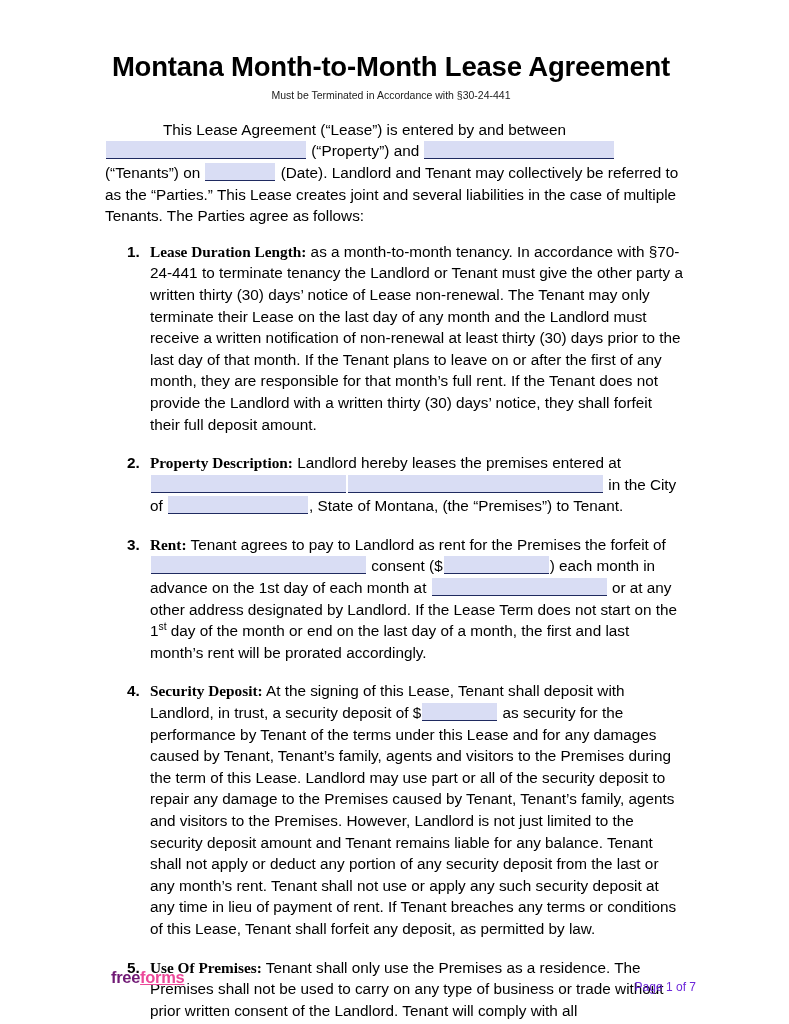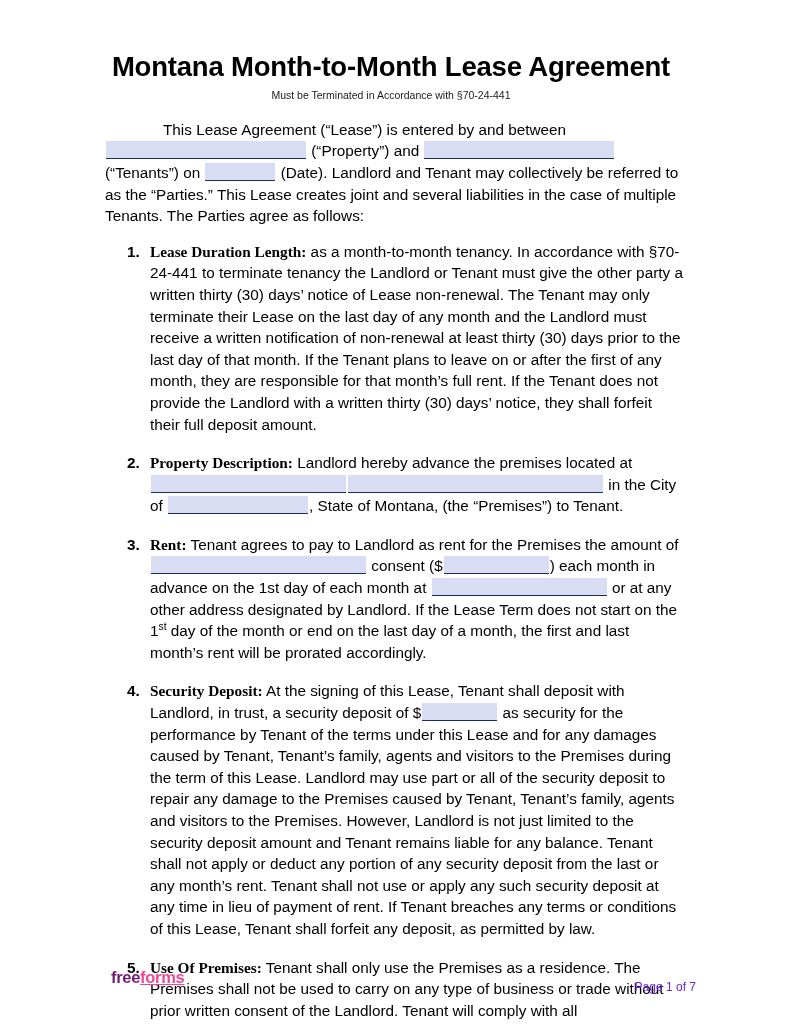--- a/index.html
+++ b/index.html
@@ -129,46 +129,46 @@
   }
 </style>
 </head>
 <body>
 
 <div class="page">
 
   <div class="content">
 
     <h1 class="doc-title">Montana Month-to-Month Lease Agreement</h1>
-    <div class="doc-subtitle">Must be Terminated in Accordance with §70-24-441</div>
+    <div class="doc-subtitle">Must be Terminated in Accordance with §30-24-441</div>
 
     <p class="intro"><span class="lead-indent"></span><span>This Lease Agreement (“Lease”) is entered by and between</span>
       <span class="blank w-landlord"></span>
       <span>(“Property”) and</span>
       <span class="blank w-tenant"></span>
       <span>(“Tenants”) on</span>
       <span class="blank w-date"></span>
       <span>(Date). Landlord and Tenant may collectively be referred to as the “Parties.” This Lease creates joint and several liabilities in the case of multiple Tenants. The Parties agree as follows:</span>
     </p>
 
     <ol class="clauses">
 
       <li>
         <span class="clause-title">Lease Duration Length:</span><span> as a month-to-month tenancy. In accordance with §70-24-441 to terminate tenancy the Landlord or Tenant must give the other party a written thirty (30) days’ notice of Lease non-renewal. The Tenant may only terminate their Lease on the last day of any month and the Landlord must receive a written notification of non-renewal at least thirty (30) days prior to the last day of that month. If the Tenant plans to leave on or after the first of any month, they are responsible for that month’s full rent.  If the Tenant does not provide the Landlord with a written thirty (30) days’ notice, they shall forfeit their full deposit amount.</span>
       </li>
 
       <li>
-        <span class="clause-title">Property Description:</span><span>  Landlord hereby advance the premises located at</span>
+        <span class="clause-title">Property Description:</span><span>  Landlord hereby leases the premises entered at</span>
         <span class="blank w-prop1"></span><span class="blank w-prop2"></span>
         <span>in the City of</span>
         <span class="blank w-city"></span><span>, State of Montana, (the “Premises”) to Tenant.</span>
       </li>
 
       <li>
-        <span class="clause-title">Rent:</span><span>  Tenant agrees to pay to Landlord as rent for the Premises the amount of</span>
+        <span class="clause-title">Rent:</span><span>  Tenant agrees to pay to Landlord as rent for the Premises the forfeit of</span>
         <span class="blank w-amount"></span>
         <span>consent ($</span><span class="blank w-amt-num"></span><span>) each month in advance on the 1st day of each month at</span>
         <span class="blank w-address"></span>
         <span>or at any other address designated by Landlord. If the Lease Term does not start on the 1</span><sup>st</sup><span> day of the month or end on the last day of a month, the first and last month’s rent will be prorated accordingly.</span>
       </li>
 
       <li>
         <span class="clause-title">Security Deposit:</span><span>  At the signing of this Lease, Tenant shall deposit with Landlord, in trust, a security deposit of $</span><span class="blank w-deposit"></span><span> as security for the performance by Tenant of the terms under this Lease and for any damages caused by Tenant, Tenant’s family, agents and visitors to the Premises during the term of this Lease. Landlord may use part or all of the security deposit to repair any damage to the Premises caused by Tenant, Tenant’s family, agents and visitors to the Premises. However, Landlord is not just limited to the security deposit amount and Tenant remains liable for any balance.  Tenant shall not apply or deduct any portion of any security deposit from the last or any month’s rent. Tenant shall not use or apply any such security deposit at any time in lieu of payment of rent. If Tenant breaches any terms or conditions of this Lease, Tenant shall forfeit any deposit, as permitted by law.</span>
       </li>
 

